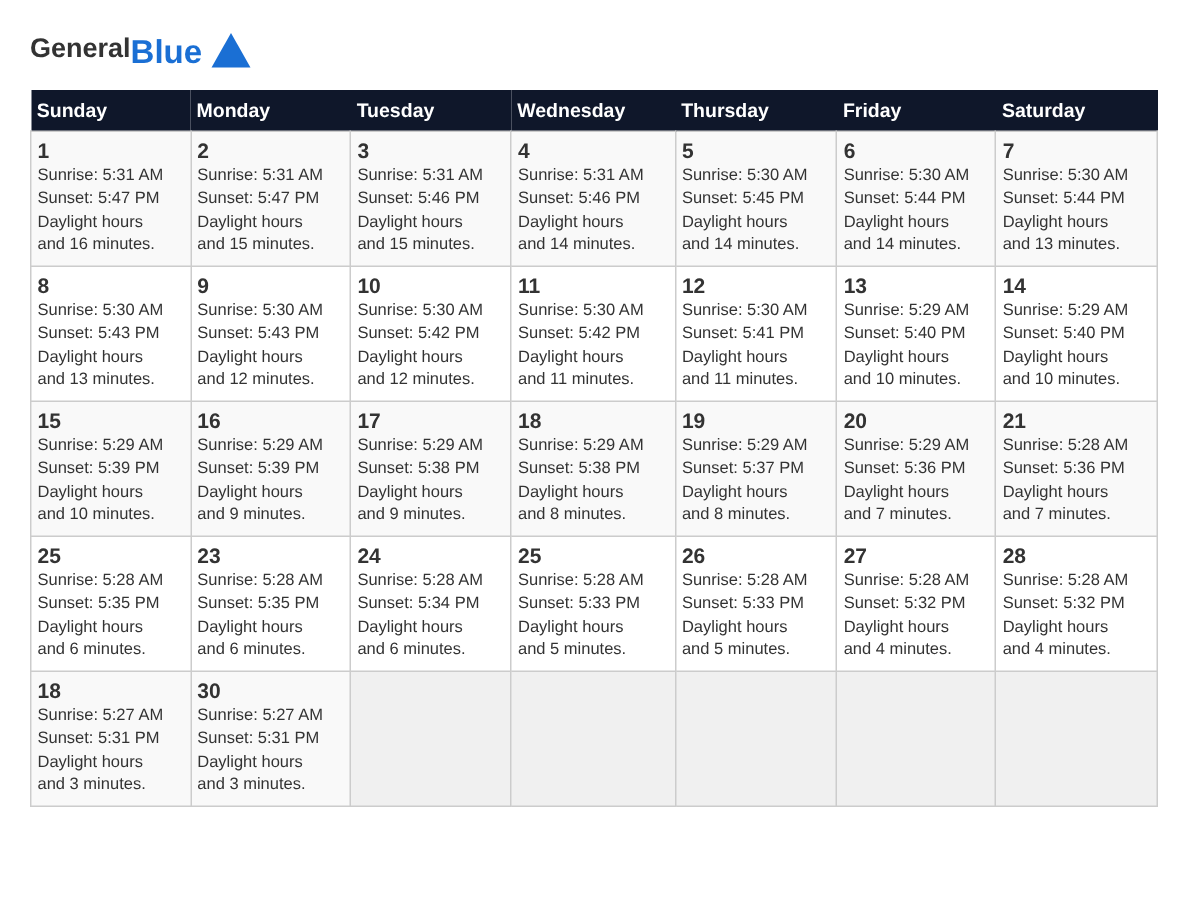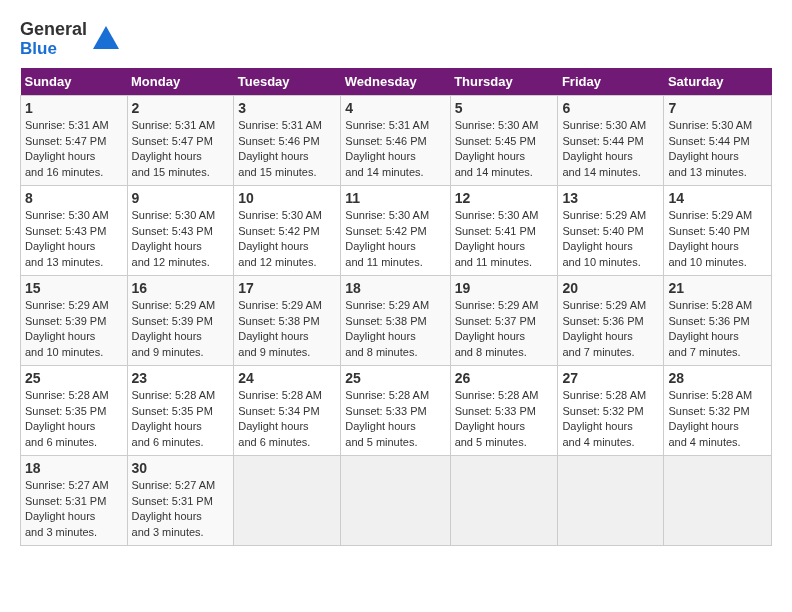--- a/index.html
+++ b/index.html
@@ -15,30 +15,29 @@
       justify-content: space-between;
       align-items: flex-start;
       margin-bottom: 10px;
     }
     .logo {
       display: flex;
       align-items: center;
     }
     .logo-text {
       display: flex;
-      flex-direction: column;
       line-height: 1.1;
     }
     .logo-general {
       font-size: 18px;
       font-weight: bold;
       color: #333;
     }
     .logo-blue {
-      font-size: 17px;
+      font-size: 22px;
       font-weight: bold;
       color: #1a6fd4;
     }
     .logo-icon {
       width: 30px;
       height: 30px;
       margin-left: 4px;
     }
     .title-section {
       text-align: right;
@@ -51,21 +50,21 @@
     .location {
       font-size: 15px;
       color: #555;
     }
     .calendar {
       width: 100%;
       border-collapse: collapse;
       font-size: 11px;
     }
     .calendar thead th {
-      background-color: #701a75;
+      background-color: #0f172a;
       color: #fff;
       padding: 6px 4px;
       text-align: left;
       font-size: 13px;
       font-weight: bold;
     }
     .calendar tbody td {
       border: 1px solid #ccc;
       vertical-align: top;
       padding: 4px;

